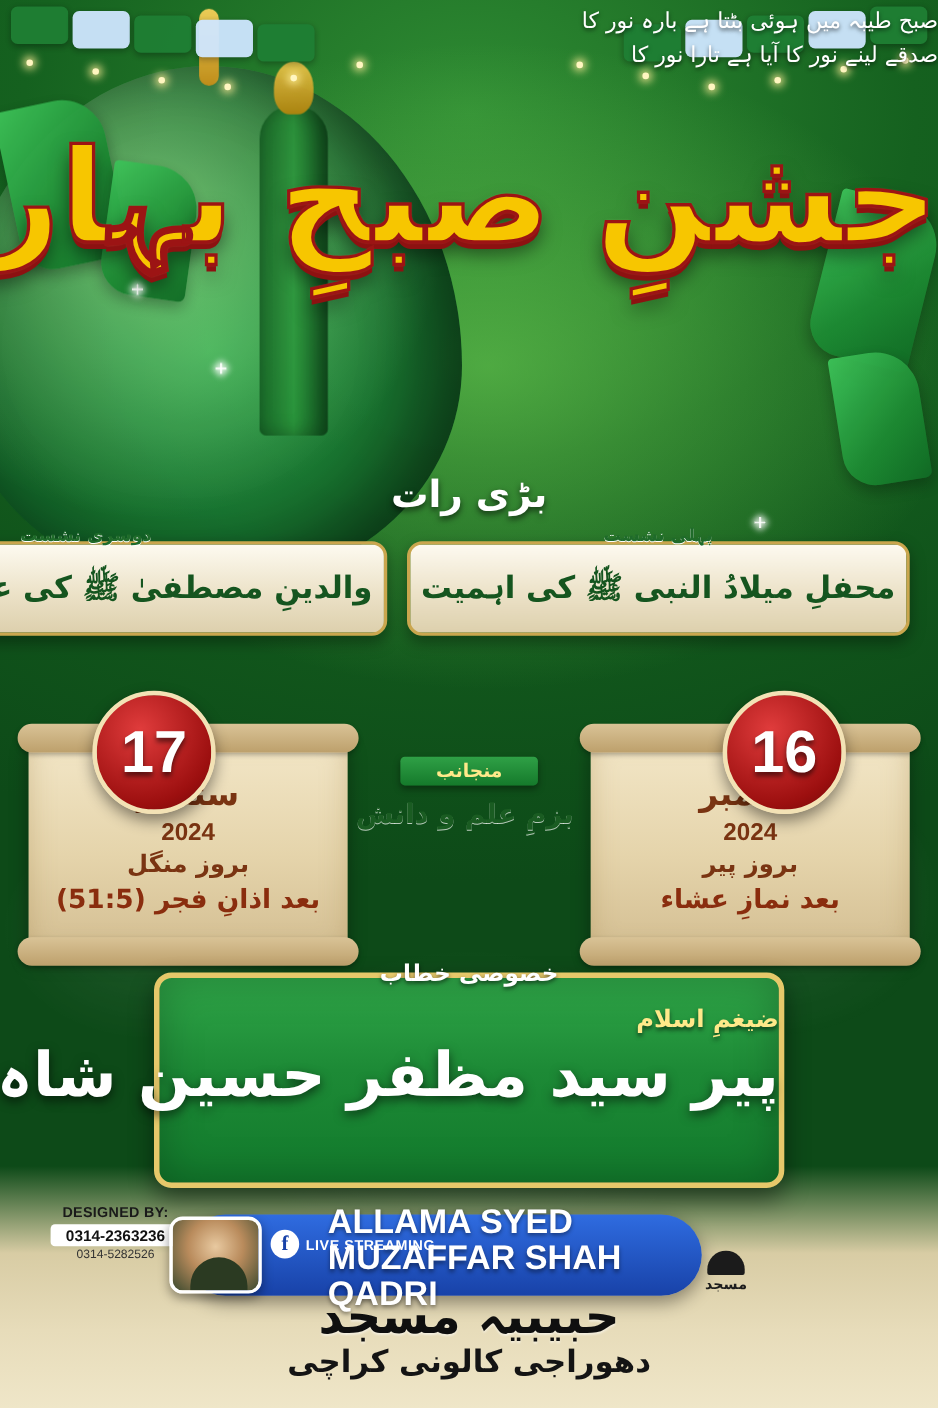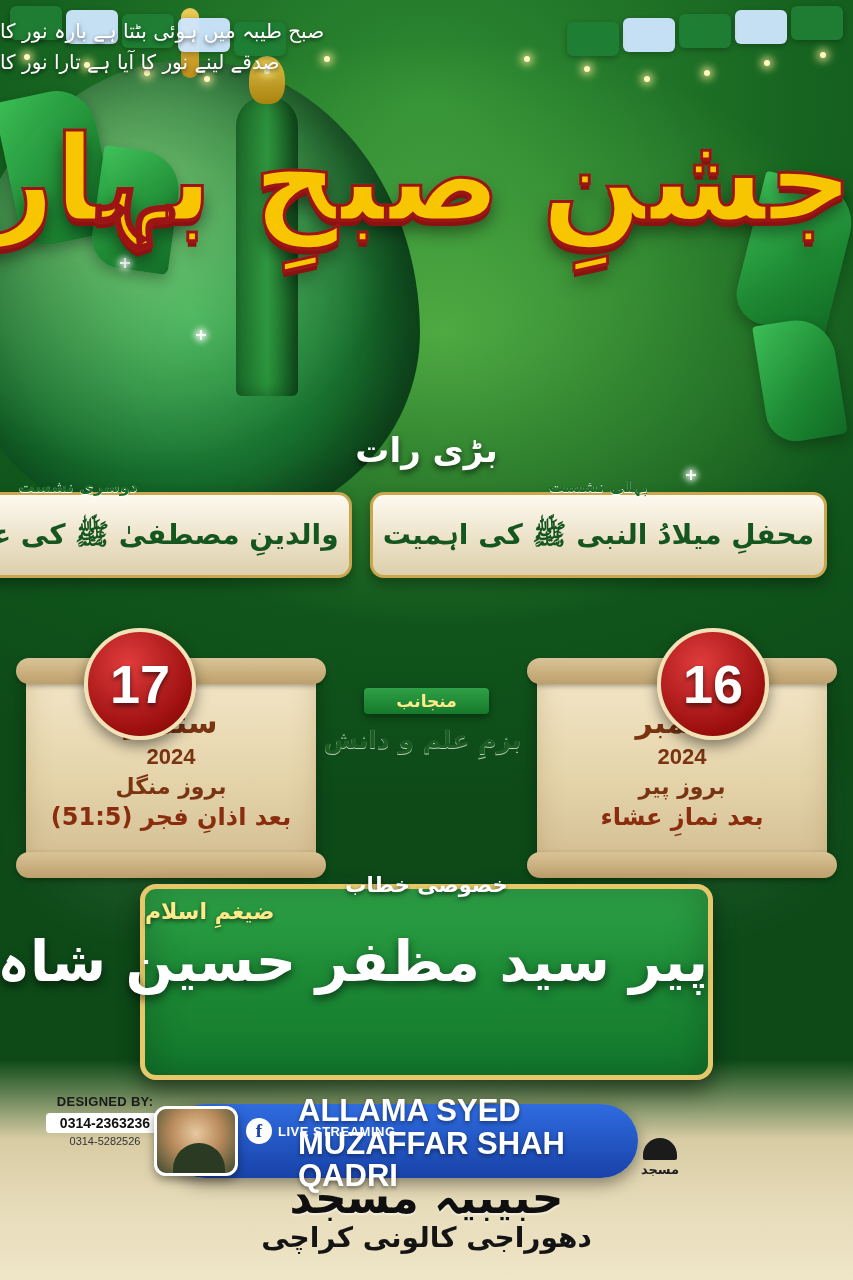--- a/index.html
+++ b/index.html
@@ -83,22 +83,22 @@
 
   
   .urdu {
     direction: rtl; unicode-bidi: bidi-override;
     font-family: "DejaVu Sans", sans-serif;
     white-space: nowrap;
   }
 
   
   .couplet {
-    position:absolute; top: 16px; left: 0; right: 0;
-    text-align: left; color: #ffffff;
+    position:absolute; top: 3px; left: 0; right: 0;
+    text-align: right; color: #ffffff;
     text-shadow: 0 2px 4px rgba(0,0,0,.6);
     line-height: 1.55;
   }
   .couplet div { font-size: 20px; }
 
   
   .title-wrap {
     position:absolute; top: 118px; left: 0; right: 0; height: 330px;
     text-align:center;
   }
@@ -196,22 +196,22 @@
   .ribbon-text { margin-top: 10px; font-size: 25px; font-weight:bold; color:#1a5c22;
     text-shadow: 0 1px 0 rgba(255,255,255,.7); line-height: 1.3; }
 
   
   .speaker-panel {
     position:absolute; left: 140px; right: 140px; top: 884px; height: 196px;
     background: linear-gradient(180deg,#2fa648 0%, #1d8a36 45%, #127a2c 100%);
     border: 5px solid #e6c86a;
     border-radius: 16px;
     box-shadow: 0 10px 22px rgba(0,0,0,.45), inset 0 0 40px rgba(0,0,0,.25);
-    text-align:left;
-    padding-top: 10px;
+    text-align:right;
+    padding-top: 26px;
   }
   .khitab-tag {
     position:absolute; top: -16px; left:50%; transform: translateX(-50%);
     font-size: 21px; font-weight:bold; color:#ffffff;
     text-shadow: 0 2px 4px rgba(0,0,0,.6);
   }
   .speaker-title-small { font-size: 22px; font-weight:bold; color:#ffe98a;
     text-shadow: 0 2px 4px rgba(0,0,0,.55); }
   .speaker-name {
     margin-top: 6px; font-size: 56px; font-weight:bold; color:#ffffff;

